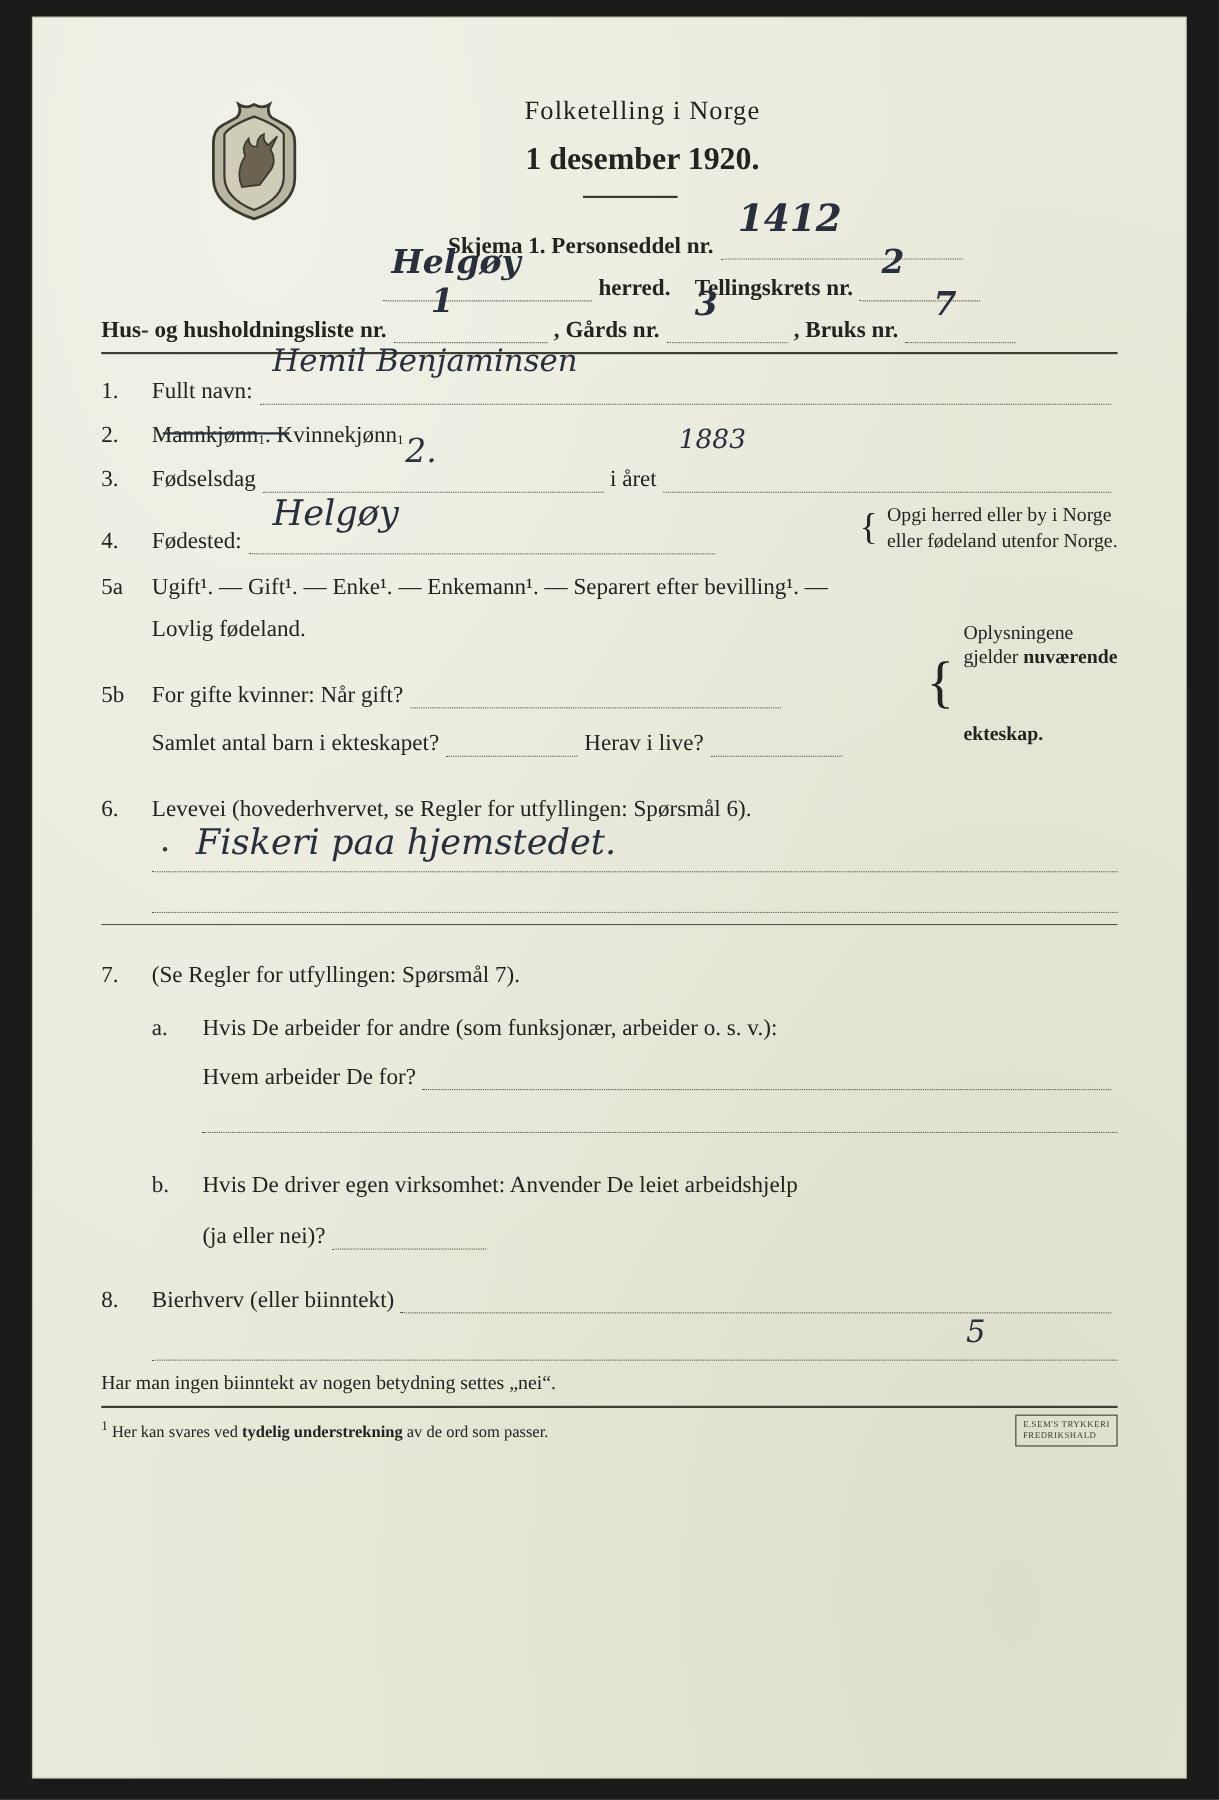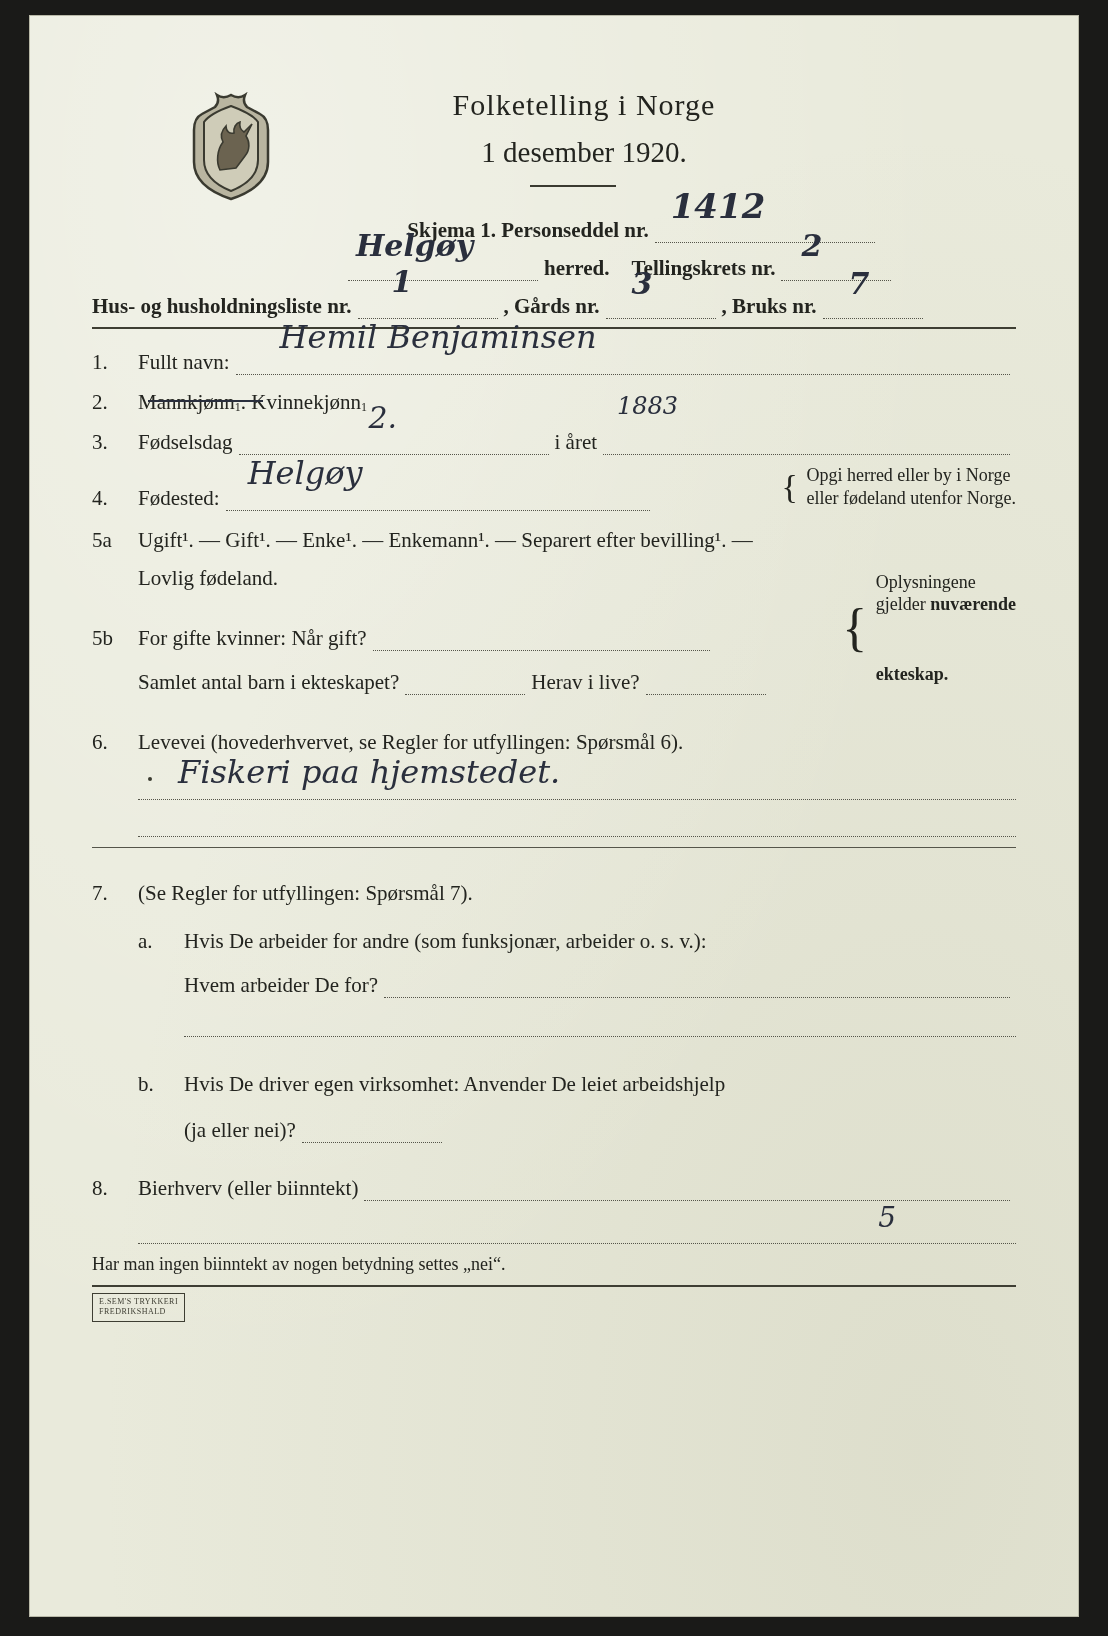--- a/index.html
+++ b/index.html
@@ -44,29 +44,29 @@
     text-align: center;
   }
   .crest {
     position: absolute;
     left: 160px;
     top: 76px;
     width: 82px;
     height: 110px;
   }
   .title-main {
-    font-size: 30px;
+    font-size: 24px;
     letter-spacing: 1px;
     margin: 0 0 12px 60px;
     font-weight: normal;
   }
   .title-sub {
     font-size: 29px;
     margin: 14px 0 0 60px;
-    font-weight: normal;
+    font-weight: bold;
   }
   .rule-short {
     width: 86px;
     height: 2px;
     background: #3a3a30;
     margin: 16px auto 0 auto;
     margin-left: 500px;
   }
 
   
@@ -253,21 +253,21 @@
 
     <div class="hr-thick"></div>
 
     <div class="qblock">
 
       <div class="q">
         <span class="qnum">1.</span>
         <span class="qbody">
           <span class="lbl">Fullt navn:</span>
           <span class="fill">
-            <span class="hand" style="font-size:32px; left:12px; top:-32px;margin-left:32px;">Hemil Benjaminsen</span>
+            <span class="hand" style="font-size:28px; left:12px; top:-32px;">Hemil Benjaminsen</span>
           </span>
         </span>
       </div>
 
       <div class="q">
         <span class="qnum">2.</span>
         <span class="qbody" style="position:relative;">
           <span class="lbl">Mannkjønn</span>
             <span class="sup">1</span>
           <span class="lbl">. Kvinnekjønn</span>
@@ -386,20 +386,24 @@
       </div>
       <div class="write-line" style="margin-left:46px; height:42px; position:relative;">
         <span class="hand" style="font-size:28px; right:120px; top:0px;">5</span>
       </div>
     </div>
 
     <div class="footer-note">Har man ingen biinntekt av nogen betydning settes „nei“.</div>
     <div class="footer-rule"></div>
 
     <div class="footnote">
+      <div>
+        <span class="sup">1</span>
+        <span>Her kan svares ved </span><span class="bold">tydelig understrekning</span><span> av de ord som passer.</span>
+      </div>
       <div class="printer-mark">
         <div>E.SEM'S TRYKKERI</div>
         <div>FREDRIKSHALD</div>
       </div>
     </div>
 
   </div>
 </div>
 
 </body></html>

